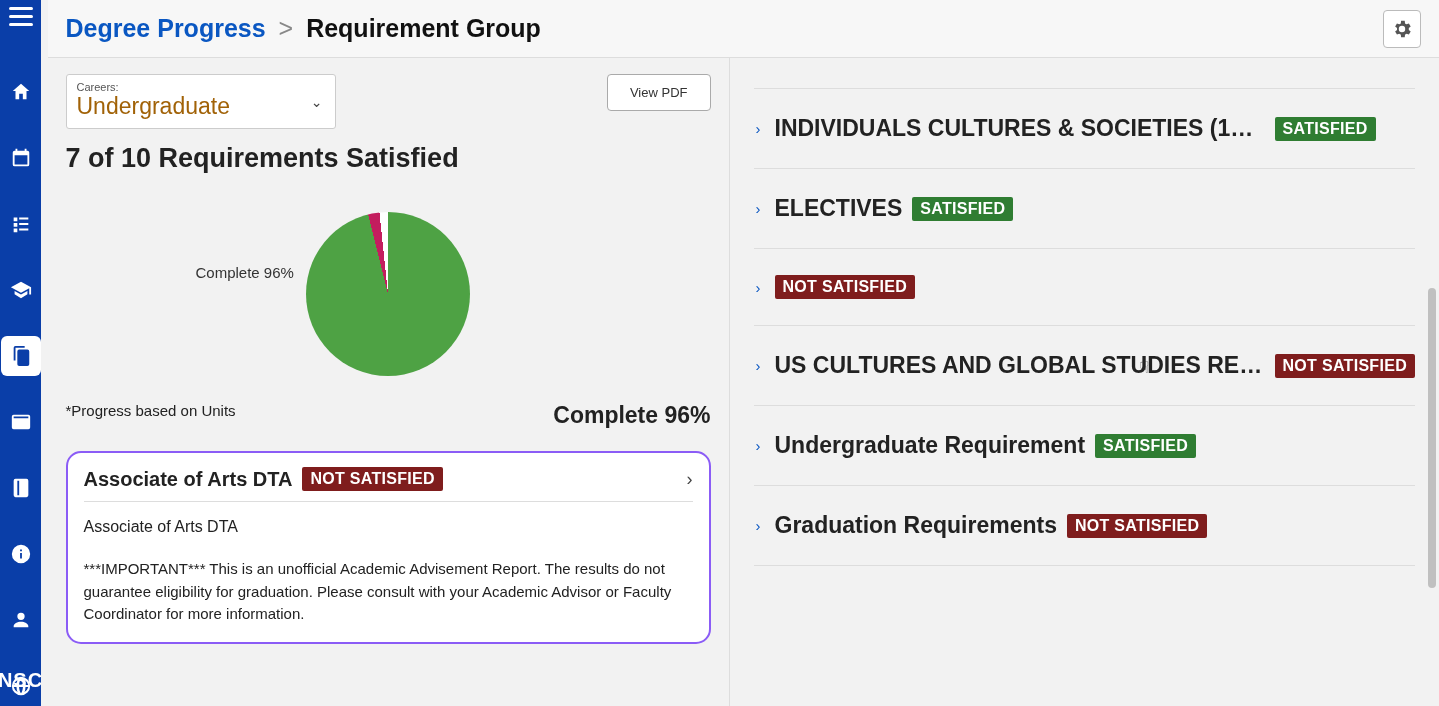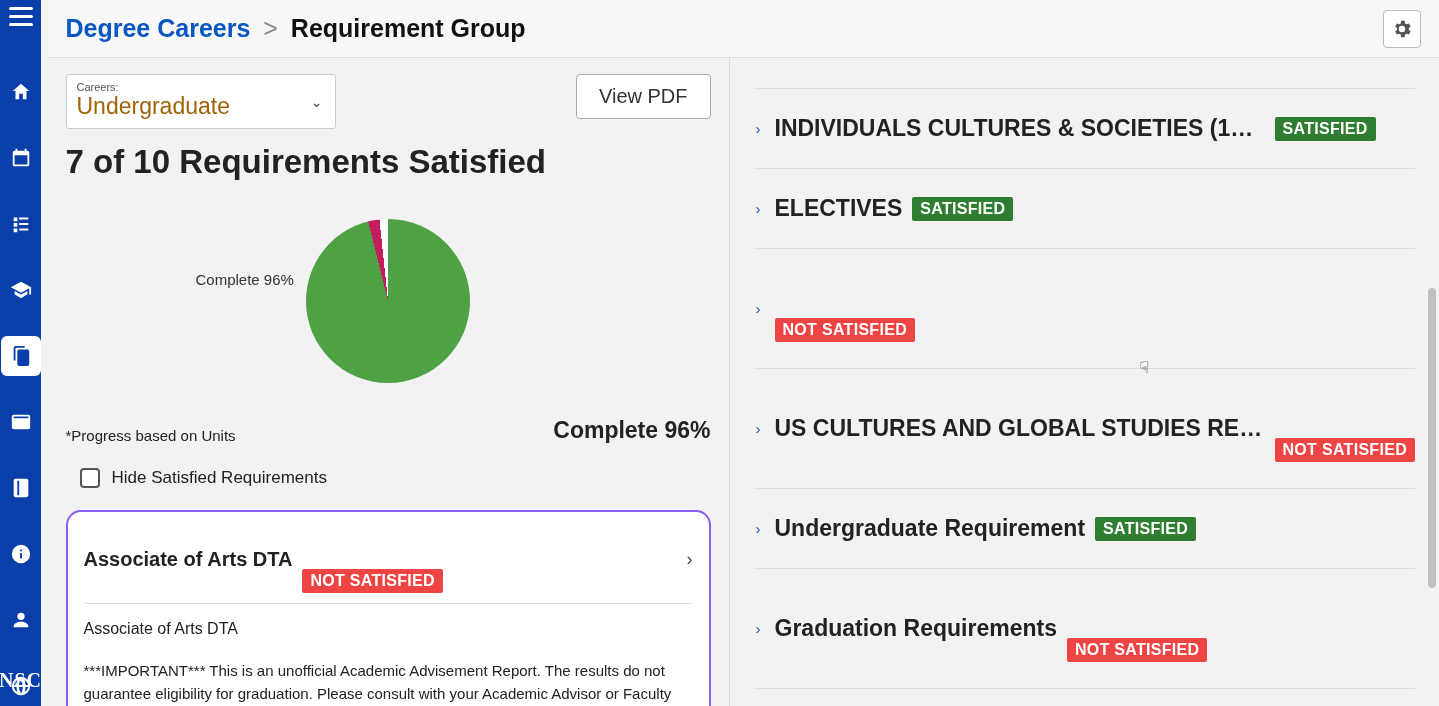--- a/index.html
+++ b/index.html
@@ -1,20 +1,20 @@
 <!DOCTYPE html>
 <html><head>
 <meta charset="utf-8">
 <style>
   * { box-sizing: border-box; margin: 0; padding: 0; }
   html, body { height: 100%; font-family: Arial, Helvetica, sans-serif; background: #f2f2f2; color: #222; }
   body { display: flex; width: 1439px; height: 706px; overflow: hidden; }
 
   
-  .sidebar { width: 76px; background: #0a3ea8; display: flex; flex-direction: column; align-items: center; padding-top: 10px; position: relative; font-family: Liberation Serif, serif; }
+  .sidebar { width: 76px; background: #0a3ea8; display: flex; flex-direction: column; align-items: center; padding-top: 10px; position: relative; }
   .sidebar .hamburger { width: 40px; height: 40px; display:flex; align-items:center; justify-content:center; cursor:pointer; }
   .sidebar .hamburger span, .sidebar .hamburger span::before, .sidebar .hamburger span::after {
     display:block; width:24px; height:3px; background:#fff; border-radius:2px; position:relative;
   }
   .sidebar .hamburger span::before { content:""; position:absolute; top:-8px; }
   .sidebar .hamburger span::after { content:""; position:absolute; top:8px; }
   .sidebar .nav { display:flex; flex-direction:column; gap:26px; margin-top:50px; align-items:center; }
   .nav-item { width:40px; height:40px; display:flex; align-items:center; justify-content:center; border-radius:6px; cursor:pointer; }
   .nav-item.active { background:#fff; }
   .nav-item.active svg { fill:#0a3ea8; }
@@ -36,41 +36,41 @@
 
   .content { flex:1; display:flex; overflow:hidden; }
 
   
   .left-panel { width: 682px; padding: 16px 18px 16px 18px; border-right: 1px solid #ddd; overflow-y:auto; position:relative; }
   .career-row { display:flex; justify-content:space-between; align-items:flex-start; }
   .career-select { width:270px; border:1px solid #ccc; border-radius:3px; padding:6px 10px 8px 10px; position:relative; background:#fff; }
   .career-select .lbl { font-size:11px; color:#555; }
   .career-select .val { font-size:23px; color:#a16207; }
   .career-select .chev { position:absolute; right:12px; top:50%; transform:translateY(-50%); font-size:14px; color:#444; pointer-events:none; }
-  .view-pdf { border:1px solid #aaa; border-radius:4px; padding:10px 22px; font-size:20px; background:#fff; color:#333; cursor:pointer; font-weight:500; }
-  .req-heading { font-size:33px; font-weight:bold; margin-top:14px; }
+  .view-pdf { border:1px solid #aaa; border-radius:4px; padding:10px 22px; font-size:13px; background:#fff; color:#333; cursor:pointer; font-weight:500; }
+  .req-heading { font-size:27px; font-weight:bold; margin-top:14px; }
 
   .pie-wrap { display:flex; align-items:center; justify-content:center; margin-top:30px; position:relative; height:180px; }
   .pie-label { position:absolute; left:130px; top:60px; font-size:15px; color:#333; }
   .pie { width:164px; height:164px; border-radius:50%; background: conic-gradient(#4ea244 0deg 346deg, #c31d5e 346deg 354deg, #fff 354deg 360deg); position:relative; }
 
-  .progress-row { display:flex; justify-content:space-between; align-items:flex-end; margin-top:26px;gap:36px; }
+  .progress-row { display:flex; justify-content:space-between; align-items:flex-start; margin-top:18px;gap:36px; }
   .progress-note { font-size:15px; color:#222; }
   .complete-pct { font-size:23px; font-weight:bold; }
 
   .hide-row { display:flex; align-items:center; gap:12px; margin-top:24px; padding-left:14px; }
   .fake-check { width:20px; height:20px; border:2px solid #555; border-radius:4px; background:#fff; cursor:pointer; }
   .hide-lbl { font-size:17px; }
 
   .req-card { border:2px solid #8b5cf6; border-radius:15px; margin-top:22px; padding:14px 16px 16px 16px; background:#fff; }
   .req-card-head { display:flex; align-items:center; justify-content:space-between; border-bottom:1px solid #ddd; padding-bottom:10px; }
   .req-card-head .left { display:flex; align-items:center; gap:10px; }
   .req-card-head .title { font-size:20px; font-weight:bold; }
   .badge { font-size:16px; font-weight:bold; color:#fff; padding:3px 8px; border-radius:2px; letter-spacing:0.3px; white-space:nowrap; }
-  .badge.red { background:#ef4444;margin-top:43px; }
+  .badge.red { background:#7f1d1d; }
   .badge.green { background:#2f7d32; }
   .req-card-head .chev { font-size:18px; color:#444; cursor:pointer; }
   .req-card-sub { font-size:16px; margin-top:16px; }
   .req-card-body { font-size:15px; margin-top:22px; line-height:1.5; color:#222; }
 
   
   .right-panel { flex:1; padding: 10px 24px 16px 24px; overflow-y:auto; position:relative; }
   .right-scroll-gutter { position:absolute; right:0; top:0; bottom:0; width:14px; }
   .right-scroll-gutter::before { content:""; position:absolute; top:230px; width:8px; height:300px; background:#c0c0c0; border-radius:4px; right:3px; }
 
@@ -141,21 +141,21 @@
     </div>
   </div>
   <div class="brand">NSC</div>
 </div>
 
 <div class="gutter"></div>
 
 <div class="main">
   <div class="topbar">
     <div class="breadcrumb">
-      <span class="root">Degree Careers</span>
+      <span class="root">Degree Progress</span>
       <span class="sep">&gt;</span>
       <span class="current">Requirement Group</span>
     </div>
     <div class="gear-btn">
       <svg viewBox="0 0 24 24">
           <path d="M19.4 13a7.5 7.5 0 000-2l2.1-1.6-2-3.5-2.5 1a7.6 7.6 0 00-1.7-1L15 3h-4l-.3 2.9a7.6 7.6 0 00-1.7 1l-2.5-1-2 3.5L6.6 11a7.5 7.5 0 000 2l-2.1 1.6 2 3.5 2.5-1a7.6 7.6 0 001.7 1L11 21h4l.3-2.9a7.6 7.6 0 001.7-1l2.5 1 2-3.5L19.4 13zM12 15.5A3.5 3.5 0 1115.5 12 3.5 3.5 0 0112 15.5z"></path>
         </svg>
     </div>
   </div>
 
@@ -176,24 +176,20 @@
       <div class="pie-wrap">
         <div class="pie-label">Complete 96%</div>
         <div class="pie"></div>
       </div>
 
       <div class="progress-row">
         <div class="progress-note">*Progress based on Units</div>
         <div class="complete-pct">Complete 96%</div>
       </div>
 
-      <div class="hide-row">
-        <div class="fake-check"></div>
-        <div class="hide-lbl">Hide Satisfied Requirements</div>
-      </div>
 
       <div class="req-card">
         <div class="req-card-head">
           <div class="left">
             <span class="title">Associate of Arts DTA</span>
             <span class="badge red">NOT SATISFIED</span>
           </div>
           <span class="chev">›</span>
         </div>
         <div class="req-card-sub">Associate of Arts DTA</div>

